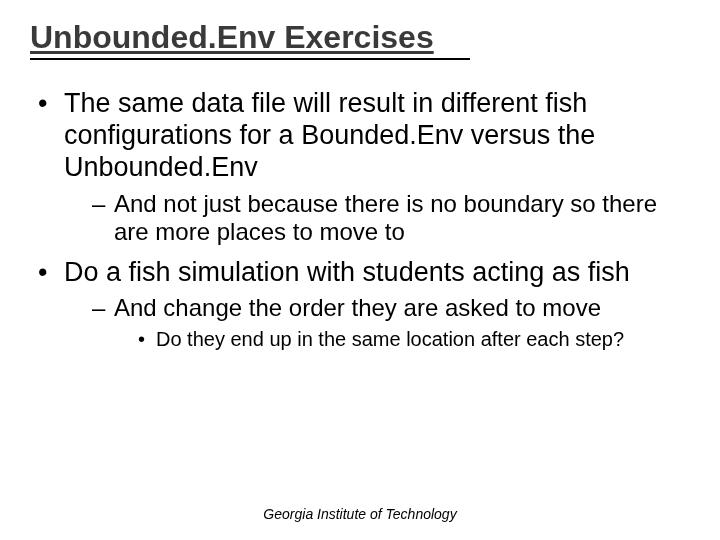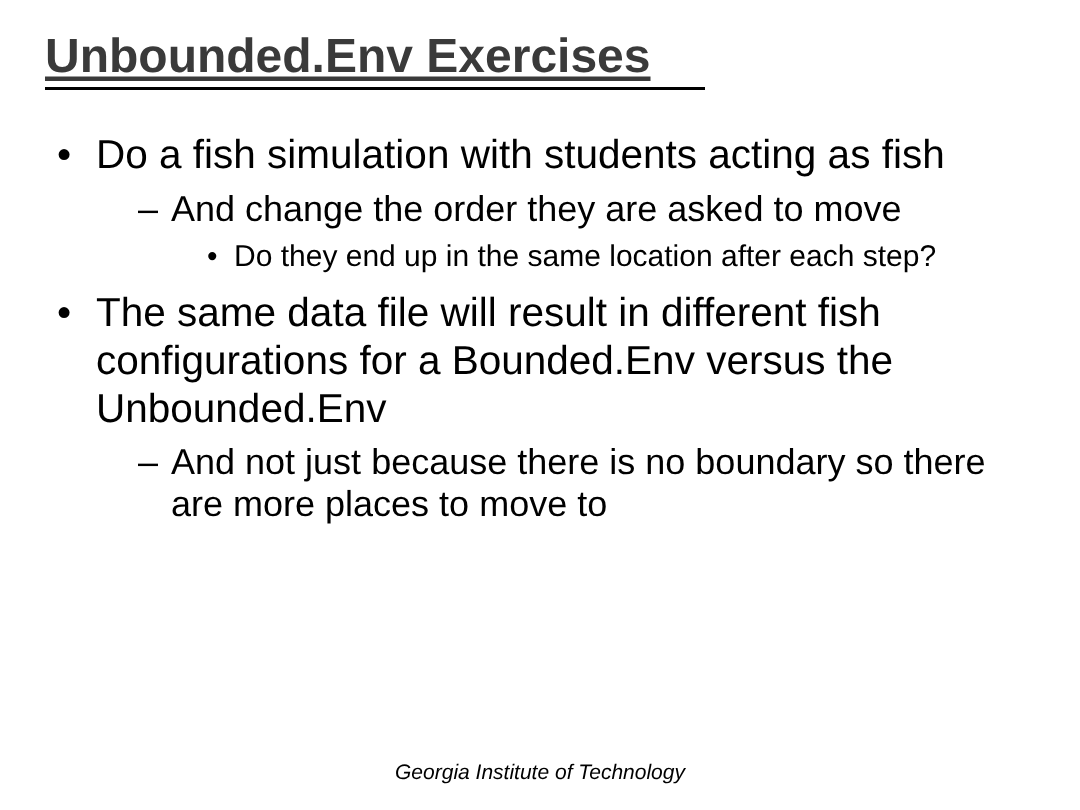--- a/index.html
+++ b/index.html
@@ -101,36 +101,36 @@
 </style>
 </head>
 <body>
 
 <div class="slide">
 
   <h1 class="title">Unbounded.Env Exercises</h1>
 
   <ul class="l1">
     <li>
+      <span>The same data file will result in different fish configurations for a Bounded.Env versus the Unbounded.Env</span>
+      <ul class="l2">
+        <li>
+          <span>And not just because there is no boundary so there are more places to move to</span>
+        </li>
+      </ul>
+    </li>
+    <li>
       <span>Do a fish simulation with students acting as fish</span>
       <ul class="l2">
         <li>
           <span>And change the order they are asked to move</span>
           <ul class="l3">
             <li>
               <span>Do they end up in the same location after each step?</span>
             </li>
           </ul>
         </li>
       </ul>
     </li>
-    <li>
-      <span>The same data file will result in different fish configurations for a Bounded.Env versus the Unbounded.Env</span>
-      <ul class="l2">
-        <li>
-          <span>And not just because there is no boundary so there are more places to move to</span>
-        </li>
-      </ul>
-    </li>
   </ul>
 
   <div class="footer">Georgia Institute of Technology</div>
 </div>
 
 </body></html>

